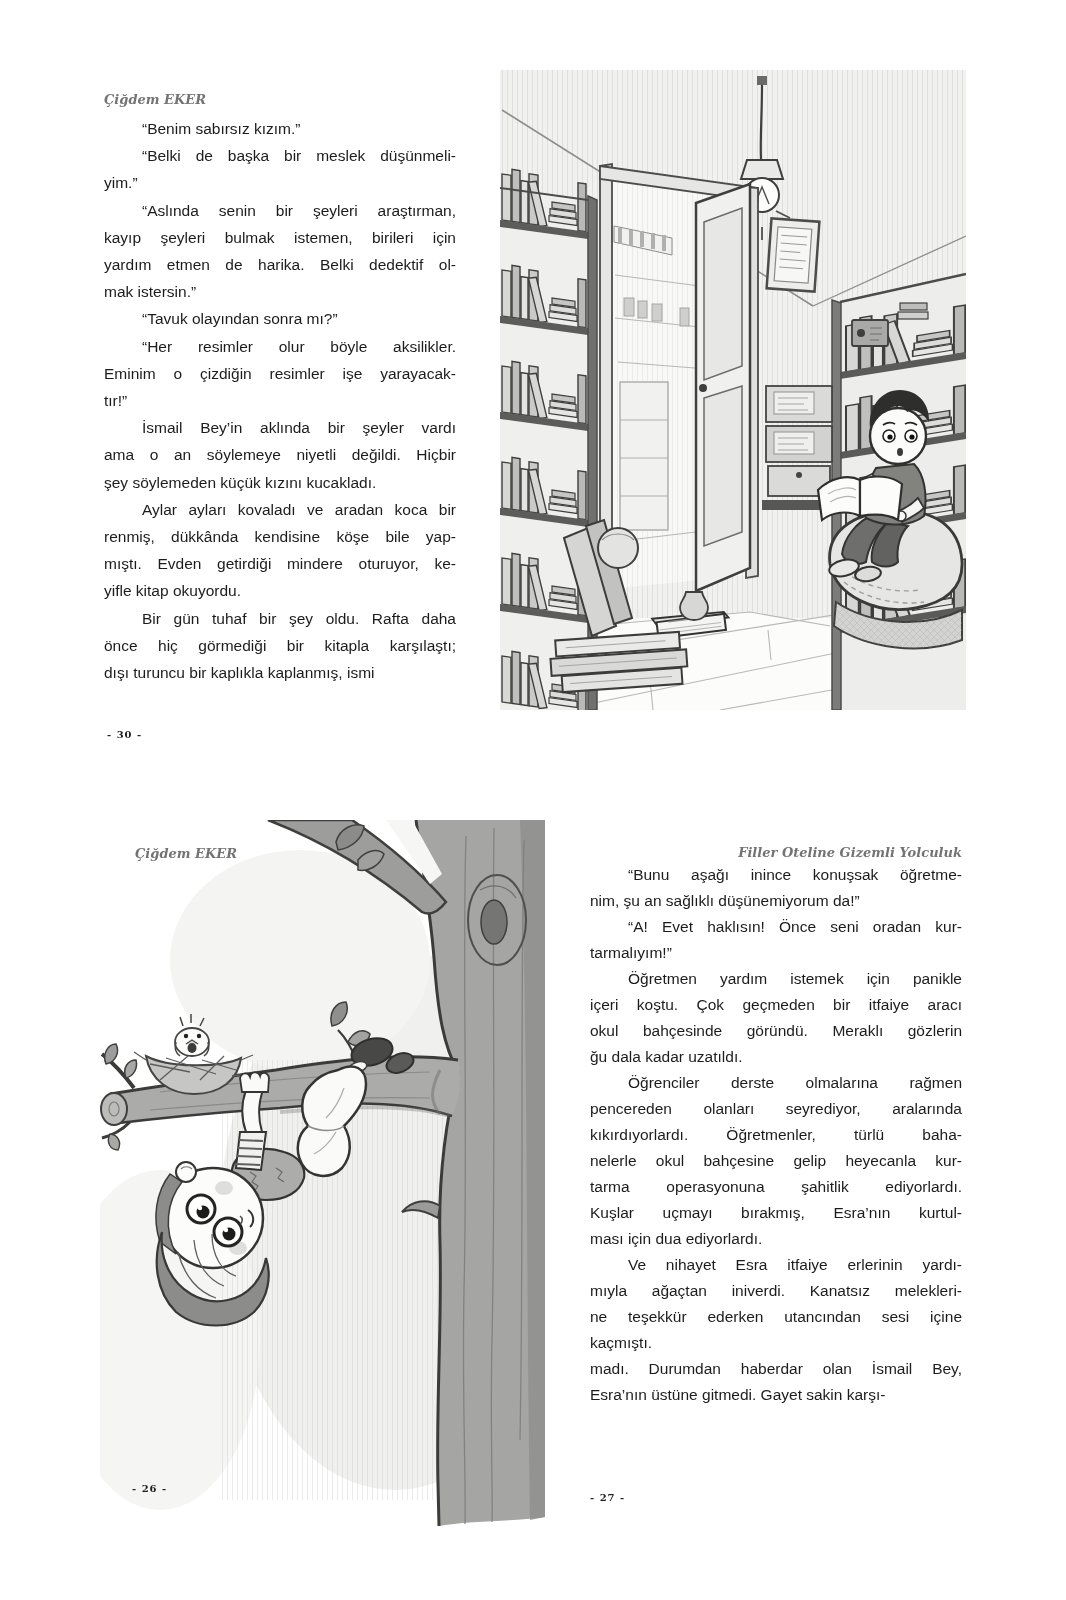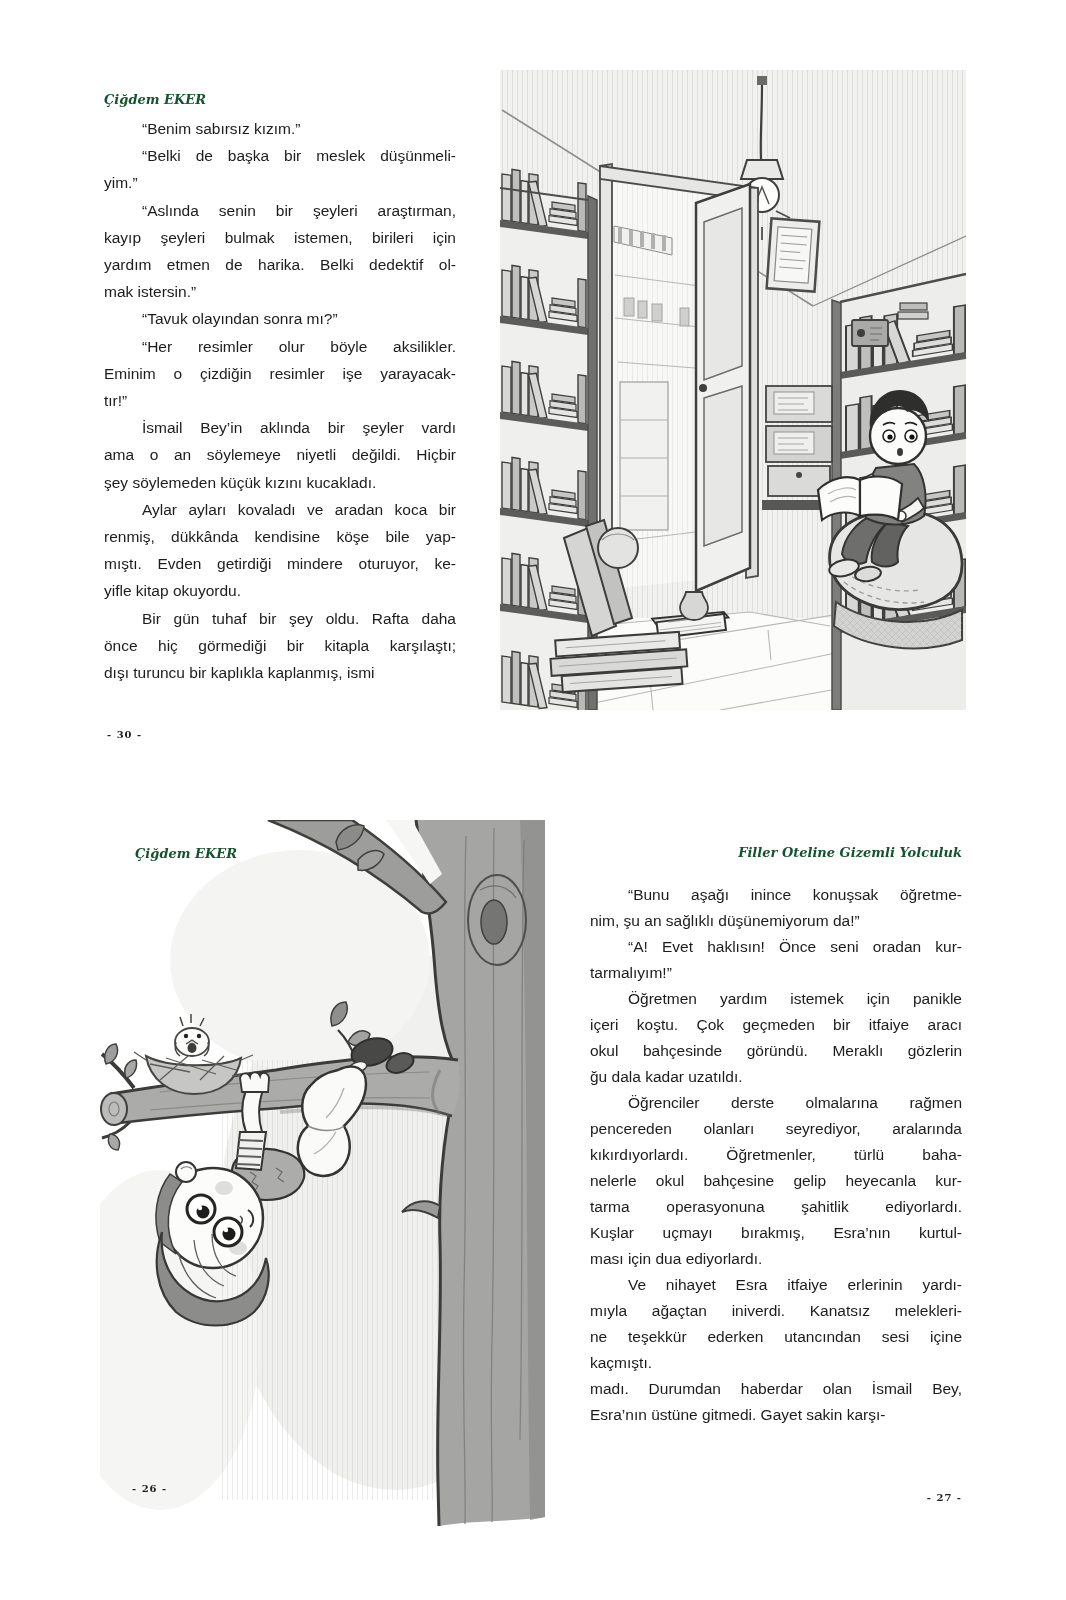--- a/index.html
+++ b/index.html
@@ -5,24 +5,24 @@
   html,body{margin:0;padding:0;}
   body{
     width:1066px;height:1600px;position:relative;background:#ffffff;
     font-family:"Liberation Sans","DejaVu Sans",sans-serif;color:#1a1a1a;
     overflow:hidden;
   }
   .sheet{position:absolute;inset:0;background:#ffffff;}
   .textcol{position:absolute;font-size:15.5px;color:#1c1c1c;}
   .running-head{
     font-family:"DejaVu Serif","Liberation Serif",serif;
-    font-style:italic;font-weight:bold;font-size:13px;color:#14532d;
+    font-style:italic;font-weight:bold;font-size:13px;color:#737373;
     margin-bottom:7px;line-height:16px;
   }
-  .running-head.right{text-align:right;margin-bottom:21px;}
+  .running-head.right{text-align:right;margin-bottom:1px;}
   .para{margin:0;}
   .line{text-align:justify;text-align-last:justify;white-space:normal;}
   #col30 .line{line-height:27.2px;}
   #col27 .line{line-height:26px;}
   .line.first{text-indent:38px;}
   .line.last{text-align-last:left;}
   .pagenum{
     position:absolute;font-family:"DejaVu Serif","Liberation Serif",serif;
     font-weight:bold;font-size:10px;color:#1f1f1f;letter-spacing:1px;
   }
@@ -449,15 +449,15 @@
           <div class="line">mıyla ağaçtan iniverdi. Kanatsız melekleri-</div>
           <div class="line">ne teşekkür ederken utancından sesi içine</div>
           <div class="line last">kaçmıştı.</div>
         </div>
         <div class="para">
           <div class="line">madı. Durumdan haberdar olan İsmail Bey,</div>
           <div class="line last">Esra’nın üstüne gitmedi. Gayet sakin karşı-</div>
         </div>
       </div>
   </div>
-  <div class="pagenum" style="left:590px;top:1492px;width:372px;text-align:right;">- 27 -</div>
+  <div class="pagenum" style="left:590px;top:1492px;width:372px;text-align:left;">- 27 -</div>
 
 </div>
 
 </body></html>

